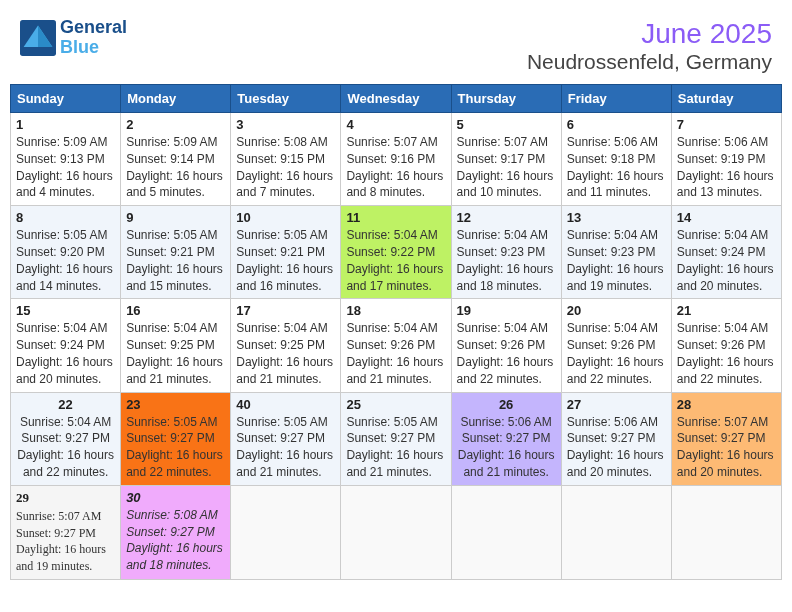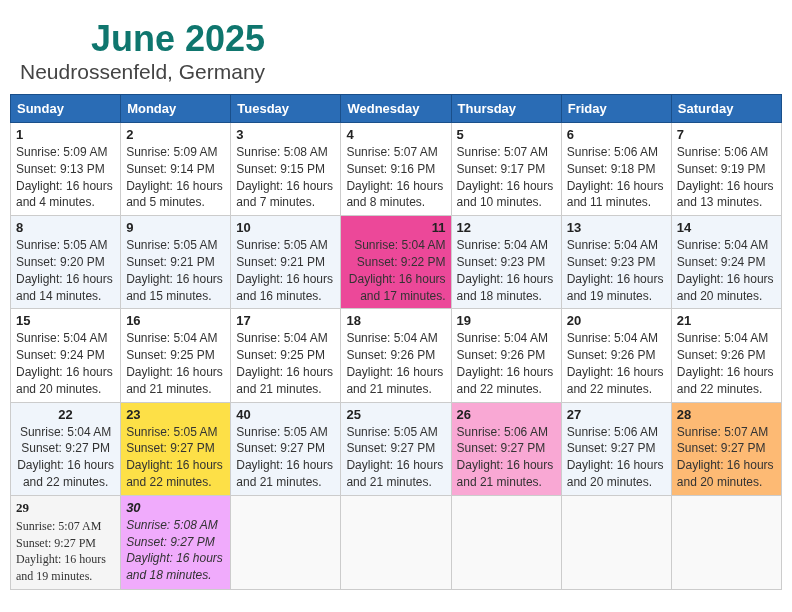--- a/index.html
+++ b/index.html
@@ -31,23 +31,23 @@
     .logo-text span:first-child { color: #1a4f8a; }
     .logo-icon {
       width: 36px;
       height: 36px;
       margin-right: 4px;
     }
     .title-block {
       text-align: right;
     }
     .month-title {
-      font-size: 36px;
-      font-weight: bold;
-      color: #0f766e;
+      font-size: 28px;
+      font-weight: normal;
+      color: #8b5cf6;
     }
     .location-title {
       font-size: 21px;
       color: #444;
     }
     .calendar {
       width: 100%;
       border-collapse: collapse;
       margin-top: 6px;
     }
@@ -85,20 +85,31 @@
       color: #333;
     }
     .empty-cell {
       background: #f9f9f9;
     }
   </style>
 </head>
 <body>
 
 <div class="header">
+  <div class="logo">
+    <svg class="logo-icon" viewBox="0 0 40 40">
+      <rect x="0" y="0" width="40" height="40" fill="#1a4f8a" rx="3"></rect>
+      <polygon points="20,6 36,30 4,30" fill="#4aade8"></polygon>
+      <polygon points="20,6 36,30 20,30" fill="#2a8bc8"></polygon>
+    </svg>
+    <div class="logo-text">
+      <span>General</span>
+      <span style="color:#4aade8;">Blue</span>
+    </div>
+  </div>
   <div class="title-block">
     <div class="month-title">June 2025</div>
     <div class="location-title">Neudrossenfeld, Germany</div>
   </div>
 </div>
 
 <table class="calendar">
   <thead>
     <tr>
     <th>Sunday</th>
@@ -147,21 +158,21 @@
           <div class="day-info">Sunrise: 5:05 AM<br>Sunset: 9:20 PM<br>Daylight: 16 hours and 14 minutes.</div>
         </td>
         <td style="background: rgb(240, 245, 251);">
           <span class="day-num">9</span>
           <div class="day-info">Sunrise: 5:05 AM<br>Sunset: 9:21 PM<br>Daylight: 16 hours and 15 minutes.</div>
         </td>
         <td style="background: rgb(240, 245, 251);">
           <span class="day-num">10</span>
           <div class="day-info">Sunrise: 5:05 AM<br>Sunset: 9:21 PM<br>Daylight: 16 hours and 16 minutes.</div>
         </td>
-        <td style="background: #ec4899; text-align: right;">
+        <td style="background: #bef264;">
           <span class="day-num">11</span>
           <div class="day-info">Sunrise: 5:04 AM<br>Sunset: 9:22 PM<br>Daylight: 16 hours and 17 minutes.</div>
         </td>
         <td style="background: rgb(240, 245, 251);">
           <span class="day-num">12</span>
           <div class="day-info">Sunrise: 5:04 AM<br>Sunset: 9:23 PM<br>Daylight: 16 hours and 18 minutes.</div>
         </td>
         <td style="background: rgb(240, 245, 251);">
           <span class="day-num">13</span>
           <div class="day-info">Sunrise: 5:04 AM<br>Sunset: 9:23 PM<br>Daylight: 16 hours and 19 minutes.</div>
@@ -199,33 +210,33 @@
         <td>
           <span class="day-num">21</span>
           <div class="day-info">Sunrise: 5:04 AM<br>Sunset: 9:26 PM<br>Daylight: 16 hours and 22 minutes.</div>
         </td>
       </tr>
       <tr style="background: rgb(240, 245, 251);">
         <td style="background: rgb(240, 245, 251); text-align: center;">
           <span class="day-num">22</span>
           <div class="day-info">Sunrise: 5:04 AM<br>Sunset: 9:27 PM<br>Daylight: 16 hours and 22 minutes.</div>
         </td>
-        <td style="background: #fde047;">
+        <td style="background: #f97316;">
           <span class="day-num">23</span>
           <div class="day-info">Sunrise: 5:05 AM<br>Sunset: 9:27 PM<br>Daylight: 16 hours and 22 minutes.</div>
         </td>
         <td style="background: rgb(240, 245, 251);">
           <span class="day-num">40</span>
           <div class="day-info">Sunrise: 5:05 AM<br>Sunset: 9:27 PM<br>Daylight: 16 hours and 21 minutes.</div>
         </td>
         <td style="background: rgb(240, 245, 251);">
           <span class="day-num">25</span>
           <div class="day-info">Sunrise: 5:05 AM<br>Sunset: 9:27 PM<br>Daylight: 16 hours and 21 minutes.</div>
         </td>
-        <td style="background: #f9a8d4;">
+        <td style="background: #c4b5fd; text-align: center;">
           <span class="day-num">26</span>
           <div class="day-info">Sunrise: 5:06 AM<br>Sunset: 9:27 PM<br>Daylight: 16 hours and 21 minutes.</div>
         </td>
         <td style="background: rgb(240, 245, 251);">
           <span class="day-num">27</span>
           <div class="day-info">Sunrise: 5:06 AM<br>Sunset: 9:27 PM<br>Daylight: 16 hours and 20 minutes.</div>
         </td>
         <td style="background: #fdba74;">
           <span class="day-num">28</span>
           <div class="day-info">Sunrise: 5:07 AM<br>Sunset: 9:27 PM<br>Daylight: 16 hours and 20 minutes.</div>

